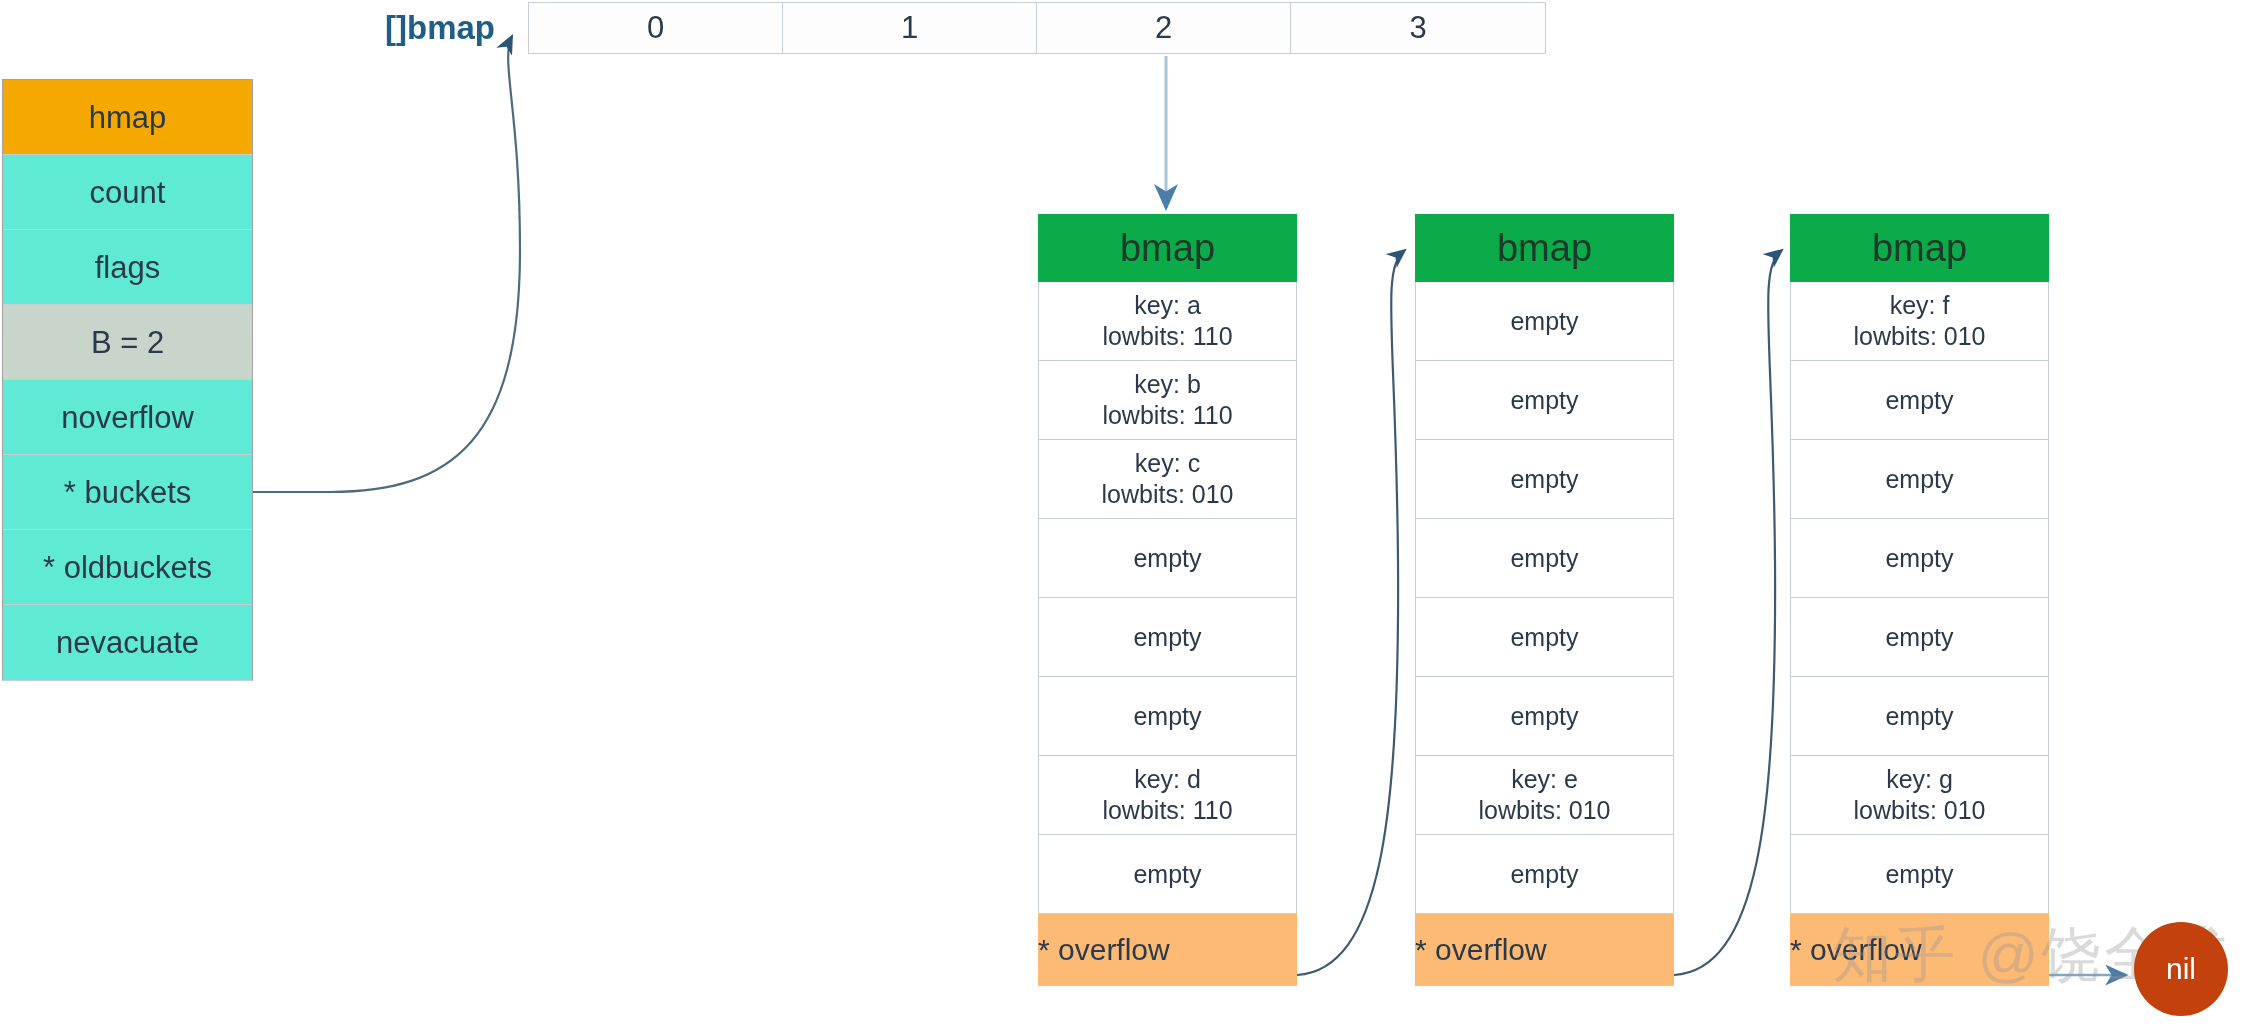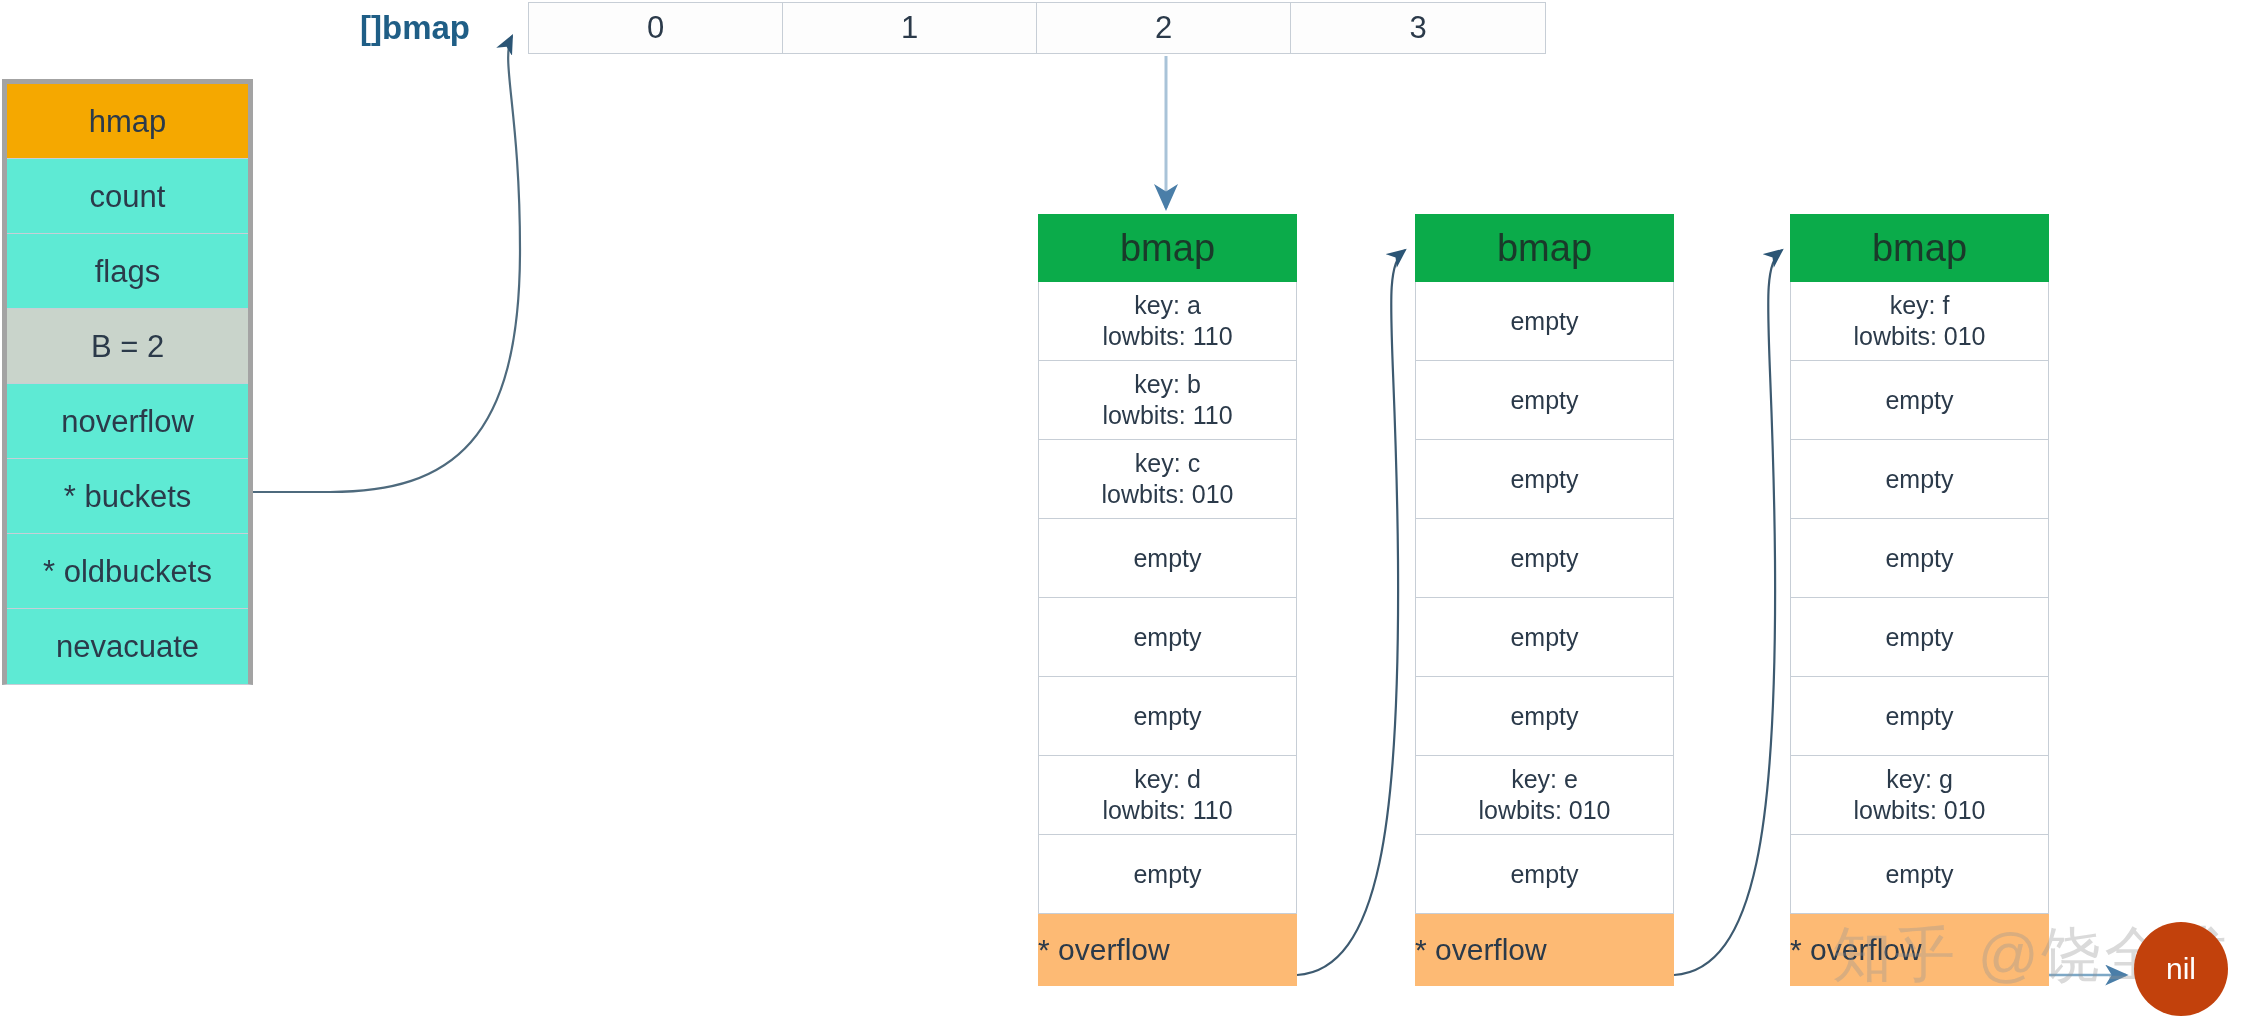--- a/index.html
+++ b/index.html
@@ -31,21 +31,21 @@
     pointer-events: none;
     overflow: visible;
   }
 
   
   .hmap {
     position: absolute;
     left: 2px;
     top: 79px;
     width: 251px;
-    border: 5px solid #a3a3a3;
+    border: 1px solid #a3a3a3;
     border-bottom: 1px solid #c7ced6;
     box-sizing: border-box;
   }
   .hmap .row {
     height: 75px;
     line-height: 75px;
     text-align: center;
     font-size: 31px;
     border-bottom: 1px solid #c7ced6;
     box-sizing: border-box;
@@ -63,21 +63,21 @@
   }
 
   
   .bmap-label {
     position: absolute;
     left: 360px;
     top: 0px;
     width: 160px;
     height: 56px;
     line-height: 56px;
-    text-align: left;
+    text-align: center;
     font-size: 33px;
     color: #1f5e86;
     font-weight: 600;
   }
 
   
   .bucket-array {
     position: absolute;
     left: 528px;
     top: 2px;

